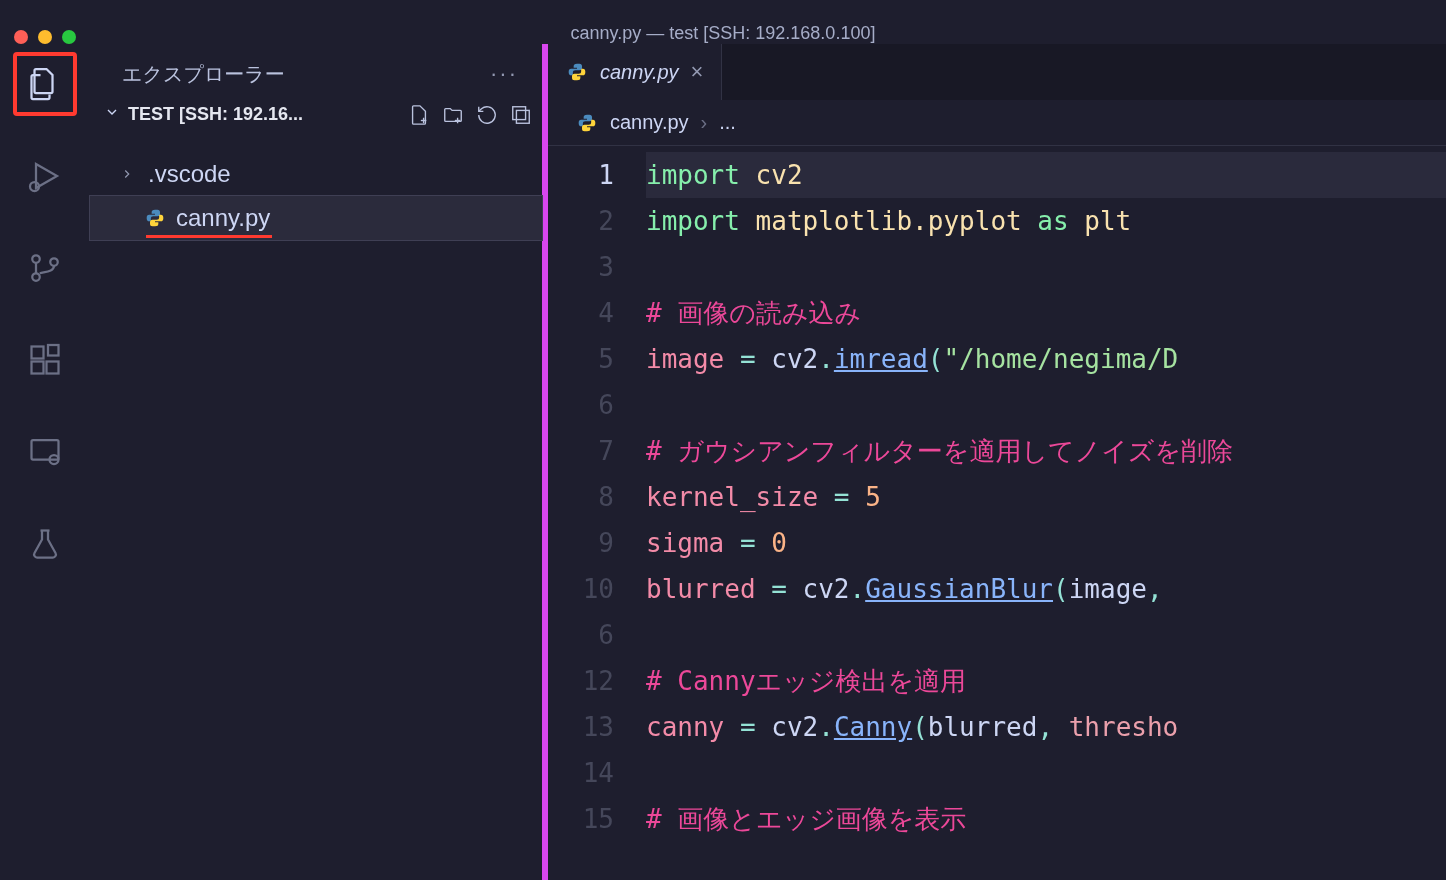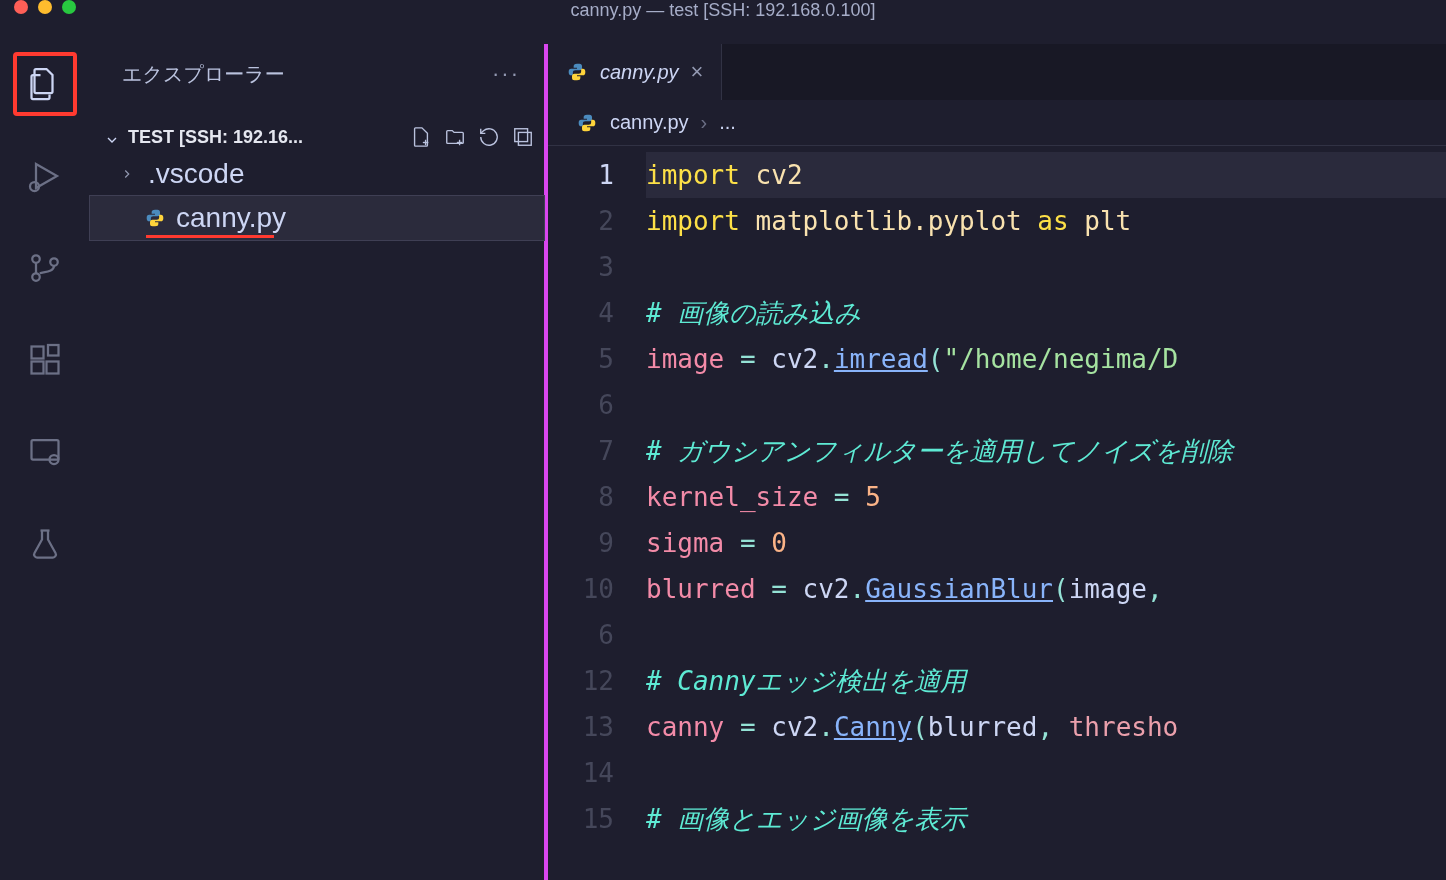--- a/index.html
+++ b/index.html
@@ -8,21 +8,21 @@
     height: 880px;
     background: #1e1e2e;
     font-family: -apple-system, BlinkMacSystemFont, "Segoe UI", sans-serif;
     color: #cdd6f4;
     overflow: hidden;
   }
   .title-bar {
     height: 44px;
     background: #1e1e2e;
     display: flex;
-    align-items: flex-start;
+    align-items: flex-end;
     padding: 0 14px;
     position: relative;
   }
   .window-controls {
     display: flex;
     gap: 10px;
   }
   .window-btn {
     width: 14px; height: 14px;
     border-radius: 50%;
@@ -64,36 +64,36 @@
   }
   .activity-highlight {
     border: 4px solid #ff3a30;
     border-radius: 4px;
   }
   .sidebar {
     width: 458px;
     background: #1e1e2e;
     display: flex;
     flex-direction: column;
-    border-right: 4px solid #d946ef;
+    border-right: 6px solid #d946ef;
   }
   .sidebar-header {
     height: 60px;
     display: flex;
     align-items: center;
     justify-content: space-between;
     padding: 0 24px 0 32px;
     color: #bac2de;
     font-size: 20px;
   }
   .ellipsis { color: #9399b2; font-size: 22px; letter-spacing: 2px; }
   .folder-header {
     height: 44px;
     display: flex;
-    align-items: flex-end;
+    align-items: flex-start;
     padding: 0 10px 0 14px;
     font-weight: 700;
     font-size: 18px;
     color: #e5e7f0;
   }
   .folder-header .chevron {
     margin-right: 8px;
     color: #cdd6f4;
   }
   .folder-header .label {
@@ -106,21 +106,21 @@
     display: flex;
     gap: 12px;
     color: #bac2de;
   }
   .tree { padding-top: 4px; }
   .tree-item {
     height: 44px;
     display: flex;
     align-items: center;
     padding-left: 30px;
-    font-size: 28px;
+    font-size: 24px;
     color: #cdd6f4;
     cursor: pointer;
     gap: 10px;
   }
   .tree-item .chev {
     width: 18px;
     color: #9399b2;
   }
   .tree-item.selected {
     background: #2b2b3c;
@@ -196,24 +196,24 @@
   .gutter .ln { height: 46px; }
   .gutter .ln.active { color: #cdd6f4; }
   .code {
     flex: 1;
     padding-top: 6px;
     white-space: pre;
     overflow: hidden;
   }
   .code .line { height: 46px; }
   .line.active { background: #2a2a3c; }
-  .tok-kw { color: #fde047; }
+  .tok-kw { color: #86efac; }
   .tok-mod { color: #f9e2af; }
   .tok-id { color: #cdd6f4; }
-  .tok-comment { color: #5eead4; font-style: italic; }
+  .tok-comment { color: #ec4899; }
   .tok-var { color: #f38ba8; }
   .tok-op { color: #94e2d5; }
   .tok-num { color: #fab387; }
   .tok-fn { color: #89b4fa; text-decoration: underline; }
   .tok-str { color: #a6e3a1; }
   .tok-param { color: #eba0ac; }
   svg { display: block; }
 </style>
 </head>
 <body>

